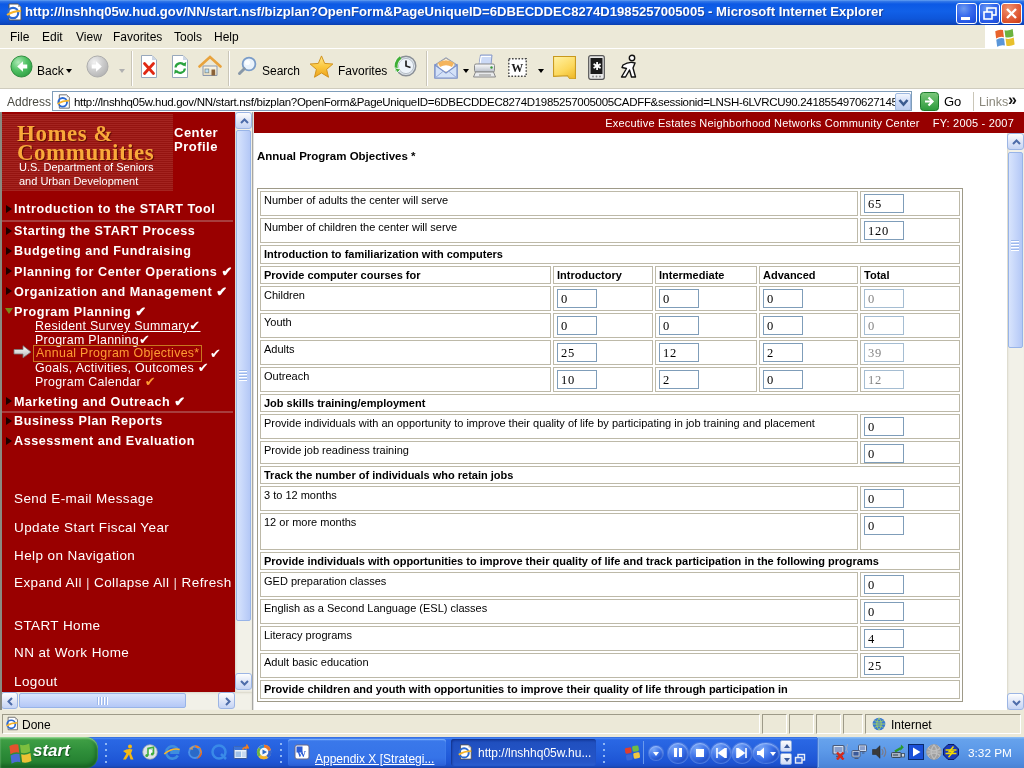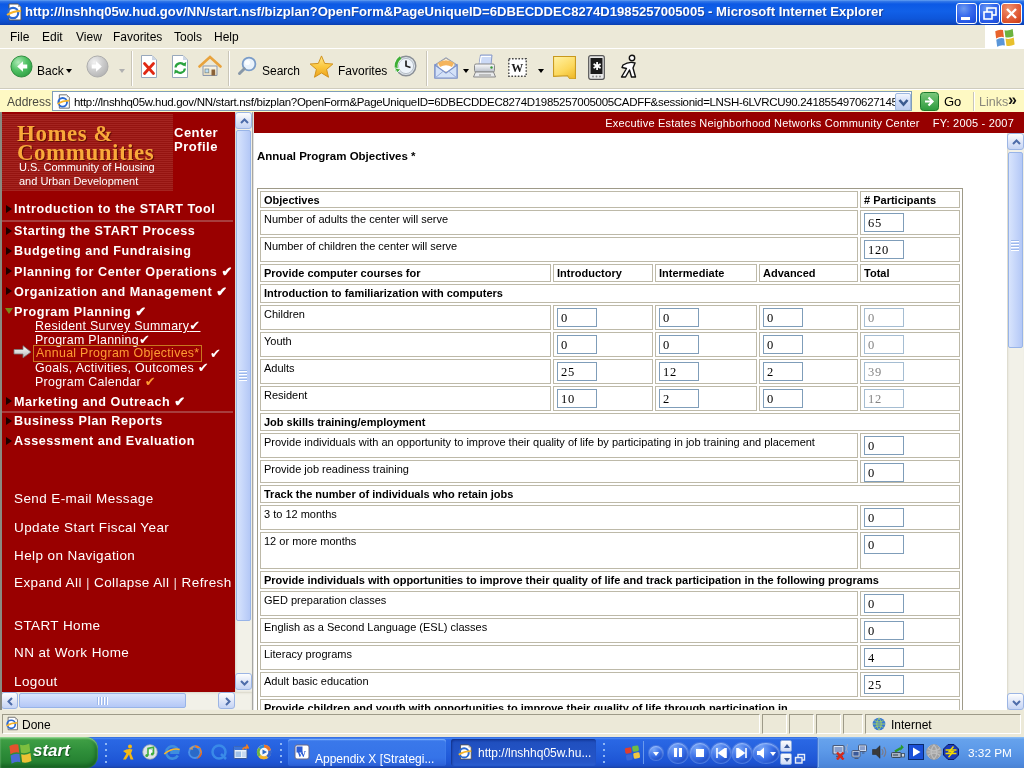--- a/index.html
+++ b/index.html
@@ -20,21 +20,21 @@
 #menubar .mi { position:absolute; top:5px; font-size:12px; color:#000; }
 #winlogo { position:absolute; }
 
 
 #toolbar { position:absolute; top:48px; left:0; width:1024px; height:41px; background:#ece9d8; border-top:1px solid #fff; border-bottom:1px solid #cfccbe; }
 .tbtxt { position:absolute; top:15px; font-size:12px; color:#000; }
 .tsep { position:absolute; top:2px; width:2px; height:35px; border-left:1px solid #cac6b8; border-right:1px solid #fff; }
 .caret { position:absolute; width:0; height:0; border-left:3.5px solid transparent; border-right:3.5px solid transparent; border-top:4px solid #000; }
 
 
-#addressbar { position:absolute; top:89px; left:0; width:1024px; height:23px; background:#fef9c3; border-top:1px solid #fff; }
+#addressbar { position:absolute; top:89px; left:0; width:1024px; height:23px; background:#ffffff; border-top:1px solid #fff; }
 #addrlabel { position:absolute; left:7px; top:5px; font-size:12px; color:#4a4a42; }
 #addrinput { position:absolute; left:52px; top:1px; width:860px; height:20px; background:#fff; border:1px solid #7f9db9; font-size:11.5px; color:#000; white-space:nowrap; overflow:hidden; }
 #addrinput .urltxt { position:absolute; left:21px; top:4px; letter-spacing:-0.31px; }
 #addrdrop { position:absolute; left:842px; top:1px; width:16px; height:18px; background:linear-gradient(180deg,#f2f6fd,#cfdcf8 50%,#bccdf0); border:1px solid #9db8e0; border-radius:2px; }
 #golinks { position:absolute; left:916px; top:0; }
 
 
 #browser { position:absolute; top:112px; left:0; width:1024px; height:598px; background:#fff; }
 #sidebar { position:absolute; top:0; left:0; width:235px; height:580px; background:#990000; overflow:hidden; }
 #content { position:absolute; top:21px; left:252px; width:755px; height:577px; background:#fff; overflow:hidden; }
@@ -318,21 +318,21 @@
     <div class="abs" style="left:92px;top:1px;font-size:16px;font-weight:bold;color:#111;">»</div>
   </div>
 </div>
 
 <div id="browser">
   <div class="abs" style="left:0;top:0;width:2px;height:598px;background:#8a8a82;z-index:5;"></div>
   <div id="sidebar">
     <div id="logobox">
       <div class="l1">Homes &amp;</div>
       <div class="l2">Communities</div>
-      <div class="l3">U.S. Community of Housing</div>
+      <div class="l3">U.S. Department of Seniors</div>
       <div class="l4">and Urban Development</div>
     </div>
     <div id="centerprofile">Center<br>Profile</div>
     <div class="tri" style="top:93px;"></div>
       <div class="nav1" style="top:90px;">Introduction to the START Tool</div>
     <div class="abs" style="left:0;top:108px;width:233px;height:2px;background:#a83d3d;"></div>
     <div class="tri" style="top:115px;"></div>
       <div class="nav1" style="top:112px;">Starting the START Process</div>
     <div class="tri" style="top:135px;"></div>
       <div class="nav1" style="top:132px;">Budgeting and Fundraising</div>
@@ -431,46 +431,42 @@
     <div id="ctitle">Annual Program Objectives *</div>
     <table id="objtable">
       <colgroup>
           <col style="width:291px">
           <col style="width:100px">
           <col style="width:102px">
           <col style="width:99px">
           <col style="width:100px">
         </colgroup>
       <tbody>
-          <tr style="height:17px">
-            <td class="hd" colspan="4">Objectives</td>
-            <td class="hd"># Participants</td>
-          </tr>
       <tr style="height:25px">
             <td colspan="4">Number of adults the center will serve</td>
             <td>
               <input value="65" style="">
             </td>
           </tr>
       <tr style="height:25px">
             <td colspan="4">Number of children the center will serve</td>
             <td>
               <input value="120" style="">
             </td>
+          </tr>
+      <tr style="height:19px">
+            <td class="hd" colspan="5">Introduction to familiarization with computers</td>
           </tr>
       <tr style="height:18px">
             <td class="hd">Provide computer courses for</td>
             <td class="hd">Introductory</td>
             <td class="hd">Intermediate</td>
             <td class="hd">Advanced</td>
             <td class="hd">Total</td>
           </tr>
-      <tr style="height:19px">
-            <td class="hd" colspan="5">Introduction to familiarization with computers</td>
-          </tr>
       <tr style="height:25px">
             <td>Children</td>
             <td>
               <input value="0" style="">
             </td>
             <td>
               <input value="0" style="">
             </td>
             <td>
               <input value="0" style="">
@@ -503,21 +499,21 @@
               <input value="12" style="">
             </td>
             <td>
               <input value="2" style="">
             </td>
             <td>
               <input class="dis" value="39" style="">
             </td>
           </tr>
       <tr style="height:25px">
-            <td>Resident</td>
+            <td>Outreach</td>
             <td>
               <input value="10" style="">
             </td>
             <td>
               <input value="2" style="">
             </td>
             <td>
               <input value="0" style="">
             </td>
             <td>
@@ -669,21 +665,21 @@
       <path d="M6.5 5.5 L11 8 L6.5 10.5 Z" fill="#2a6ac8"></path>
     </svg>
   <div class="qsep" style="left:279px;"></div>
 
   <div class="taskbtn tb-up" style="left:288px;width:158px;">
     <svg class="abs" style="left:6px;top:5px" width="16" height="16" viewBox="0 0 16 16">
         <rect x="1" y="1" width="14" height="14" rx="2" fill="#fff" stroke="#668"></rect>
         <rect x="2.5" y="2.5" width="6" height="6" fill="#2a5ad4"></rect>
         <text x="3" y="12.5" font-size="9" font-weight="bold" fill="#2a5ad4" font-family="Liberation Serif">W</text>
       </svg>
-    <div class="abs" style="left:27px;top:13px;white-space:nowrap;">Appendix X [Strategi...</div>
+    <div class="abs" style="left:27px;top:13px;white-space:nowrap;text-decoration:underline;">Appendix X [Strategi...</div>
   </div>
   <div class="taskbtn tb-dn" style="left:451px;width:145px;">
     <svg class="abs" style="left:6px;top:5px" width="16" height="16" viewBox="0 0 18 18">
       <path d="M4 1 h9 l3 3 v13 h-12 z" fill="#fff" stroke="#555" stroke-width="1"></path>
       <path d="M13 1 l3 3 h-3 z" fill="#aaa"></path>
       <circle cx="8" cy="10" r="5.2" fill="none" stroke="#2a6ad4" stroke-width="2.2"></circle>
       <path d="M2 12 q6 -4 14 -4" stroke="#f7b52a" stroke-width="2" fill="none"></path>
     </svg>
     <div class="abs" style="left:27px;top:7px;white-space:nowrap;">http://lnshhq05w.hu...</div>
   </div>

